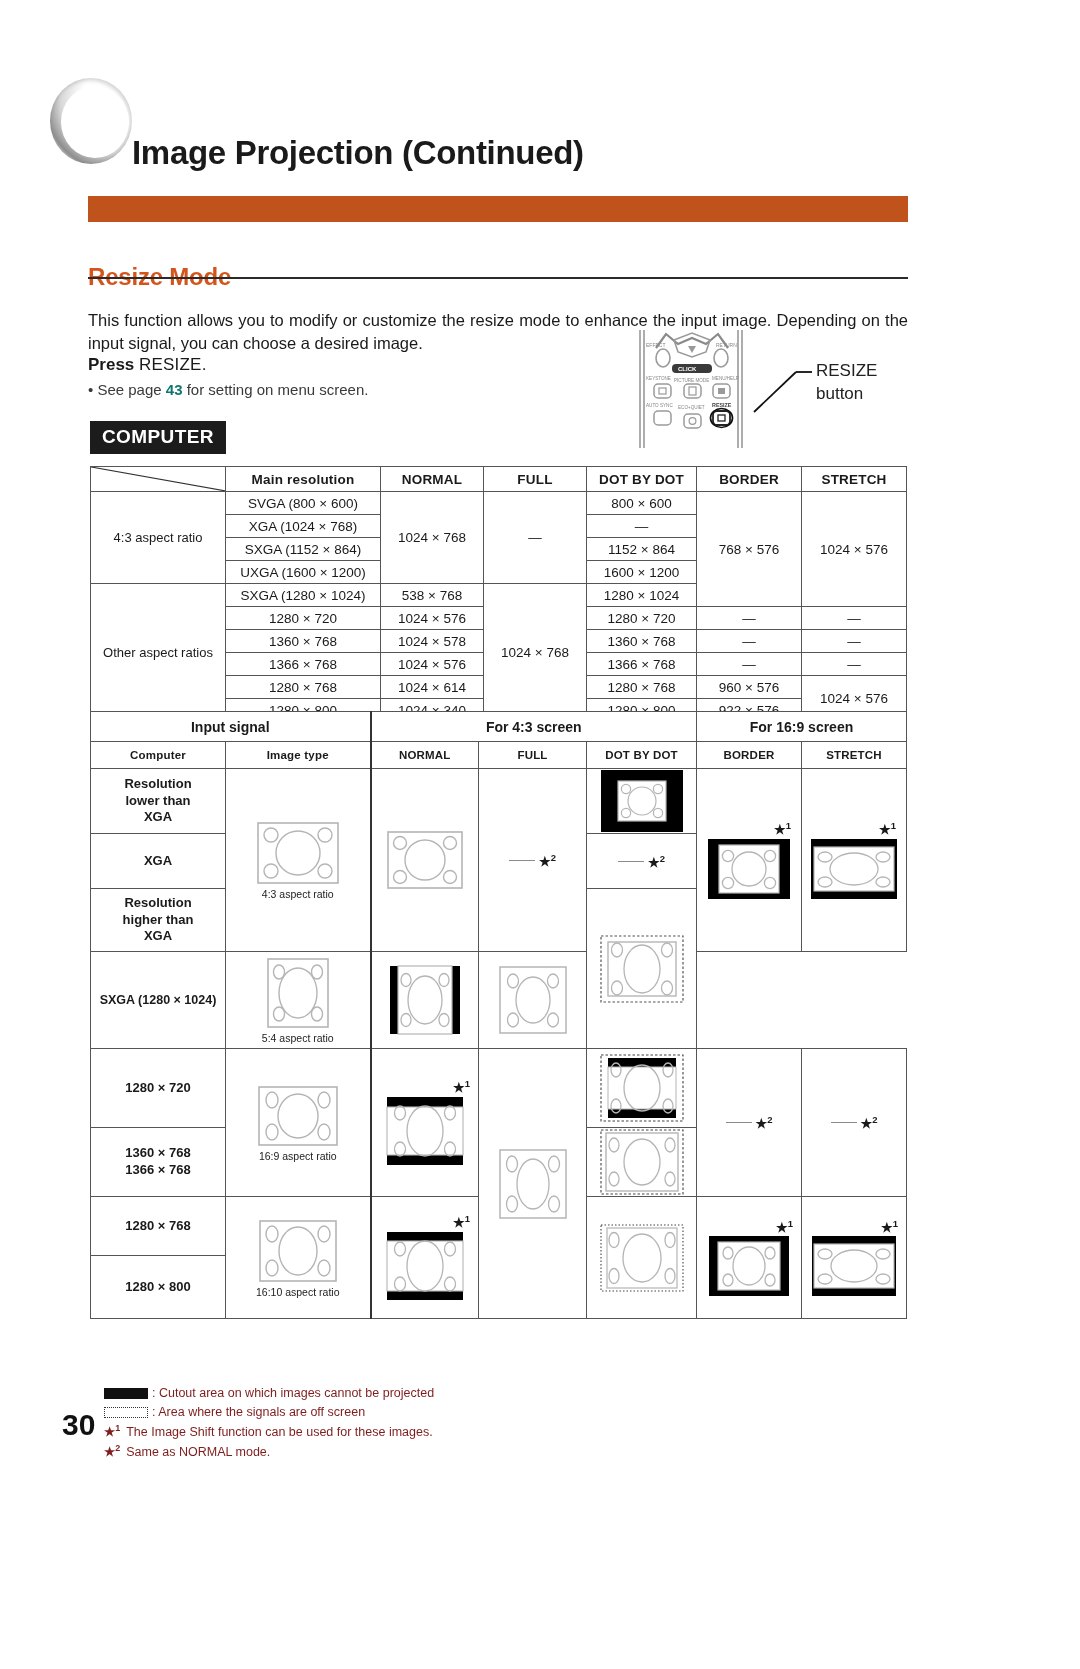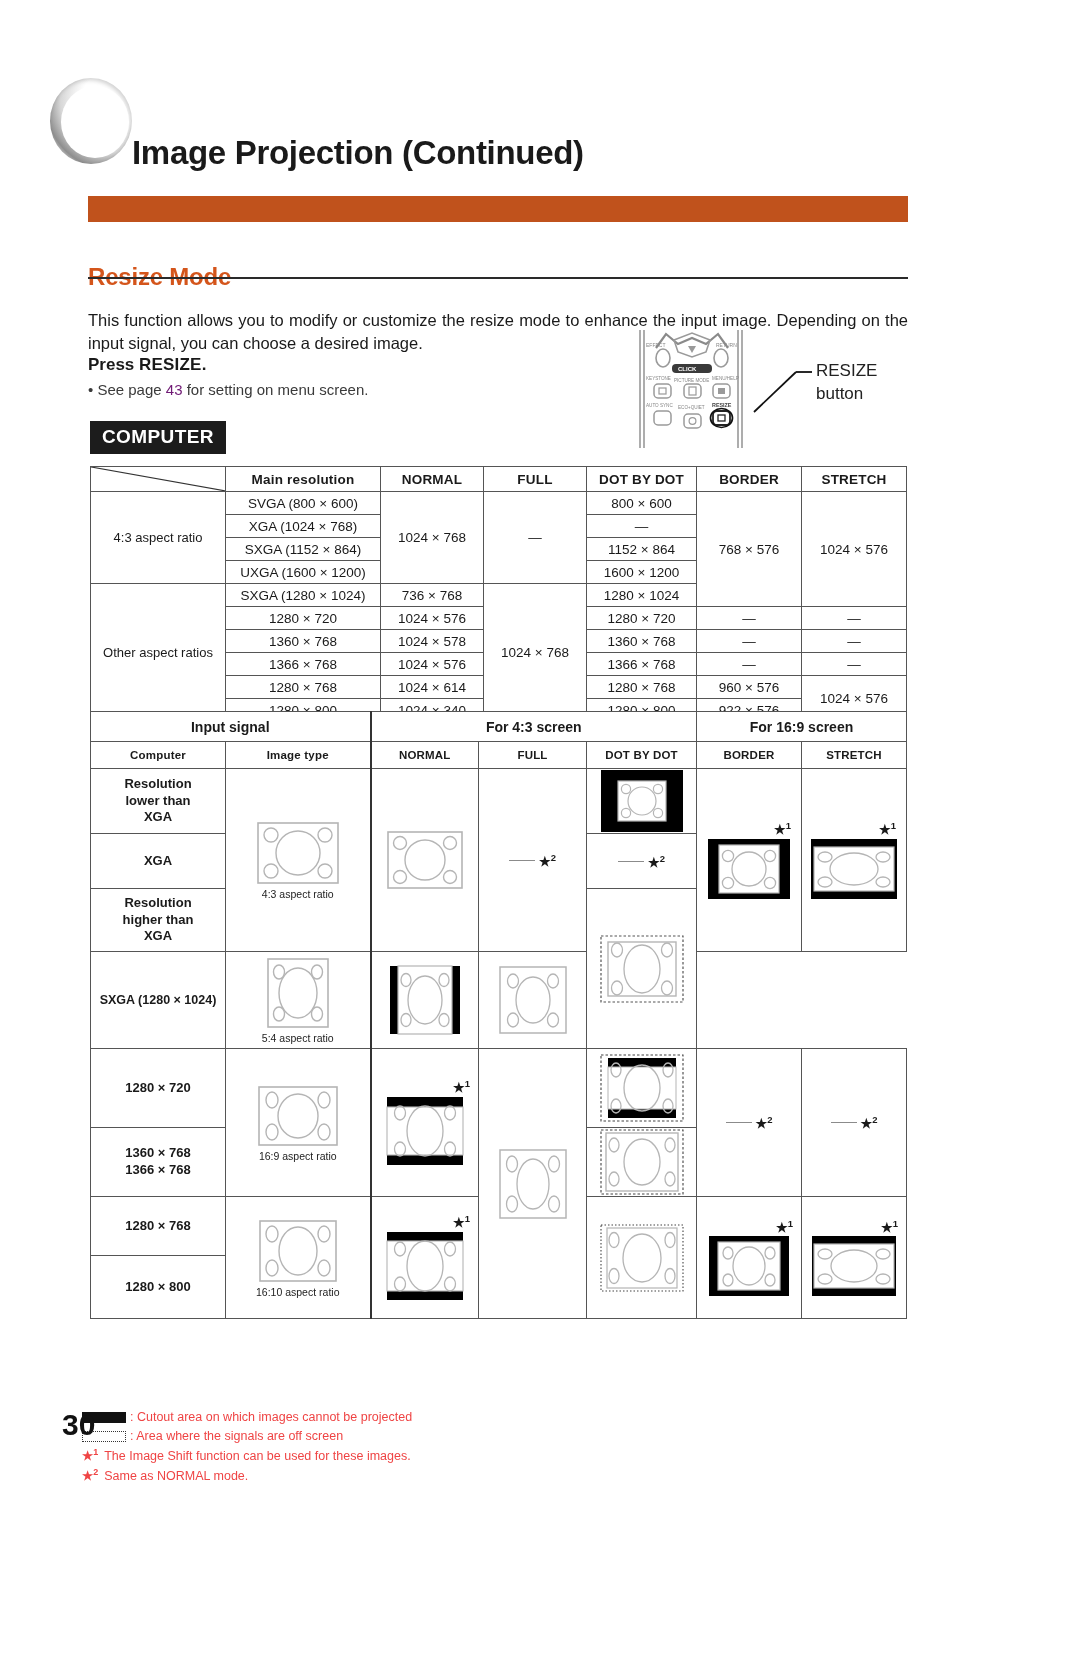--- a/index.html
+++ b/index.html
@@ -79,29 +79,29 @@
     text-align: justify;
   }
 
   .press-line {
     position: absolute;
     left: 88px; top: 355px;
     font-size: 17px;
     font-weight: bold;
   }
   .press-line .lead { font-weight: bold; }
-  .press-line .resize-word { font-weight: bold; letter-spacing: 0.2px; }
+  .press-line .resize-word { font-weight: normal; letter-spacing: 0.2px; }
 
   .bullet-line {
     position: absolute;
     left: 88px; top: 381px;
     font-size: 15px;
     color: #3a3a3a;
   }
-  .bullet-line .pagenum { color: #701a75; font-weight: normal; }
+  .bullet-line .pagenum { color: #0f766e; font-weight: bold; }
 
   .computer-badge {
     position: absolute;
     left: 90px; top: 421px;
     background: #1c1c1c;
     color: #ffffff;
     font-size: 19px;
     font-weight: bold;
     padding: 5px 12px 6px 12px;
     letter-spacing: 0.4px;
@@ -189,25 +189,24 @@
     display:inline-block;
     width: 26px;
     border-top: 1.4px solid #8b8b8b;
     vertical-align: middle;
     margin-right: 4px;
   }
 
   
   .footnotes {
     position: absolute;
-    left: 82px; top: 1384px;
+    left: 104px; top: 1384px;
     font-size: 12.5px;
     line-height: 1.52;
-    color: #ef4444;
-    margin-top: 24px;
+    color: #7f1d1d;
   }
   .fn-row { display:flex; align-items:center; }
   .sw-black {
     display:inline-block;
     width: 44px; height: 11px;
     background: #111;
     margin-right: 4px;
   }
   .sw-dotted {
     display:inline-block;
@@ -352,21 +351,21 @@
         <td>1152 × 864</td>
       </tr>
       <tr>
         <td>UXGA (1600 × 1200)</td>
         <td>1600 × 1200</td>
       </tr>
 
       <tr>
         <td class="t1-left" rowspan="6">Other aspect ratios</td>
         <td>SXGA (1280 × 1024)</td>
-        <td>736 × 768</td>
+        <td>538 × 768</td>
         <td rowspan="6">1024 × 768</td>
         <td>1280 × 1024</td>
       </tr>
       <tr>
         <td>1280 × 720</td>
         <td>1024 × 576</td>
         <td>1280 × 720</td>
         <td>—</td>
         <td>—</td>
       </tr>

